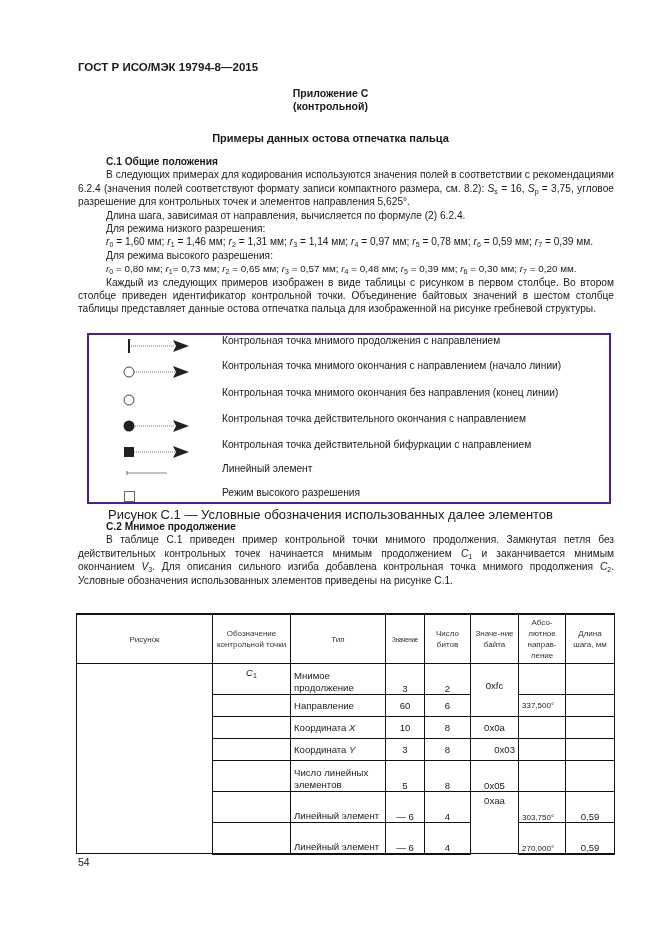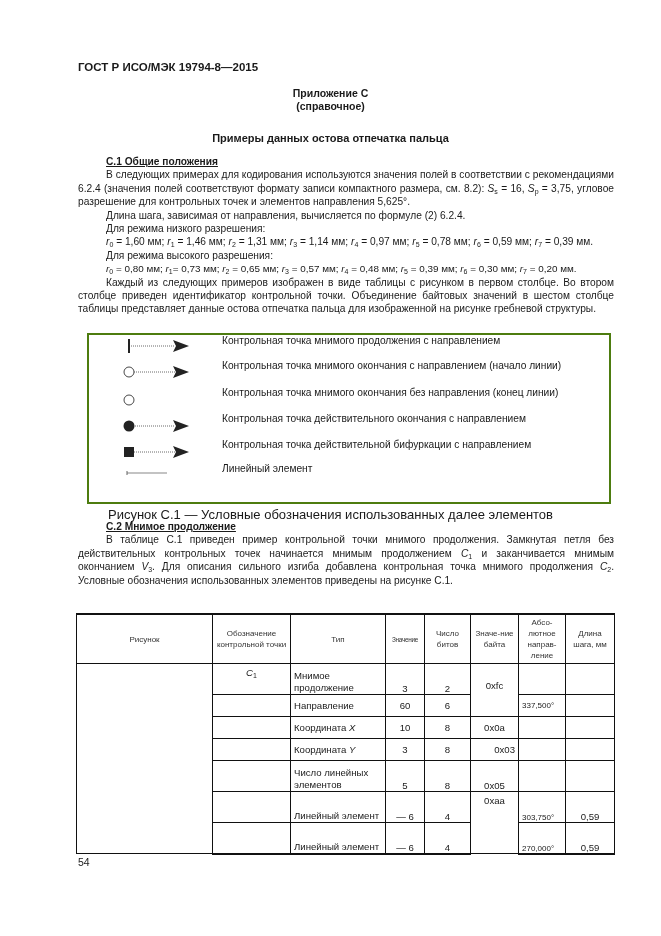--- a/index.html
+++ b/index.html
@@ -12,28 +12,28 @@
   .center { left: 0; width: 661px; text-align: center; }
   .annex-title { top: 87px; font-size: 10.5px; font-weight: bold; }
   .annex-sub { top: 100px; font-size: 10.5px; font-weight: bold; }
   .main-title { top: 132px; font-size: 11px; font-weight: bold; }
   .text-block {
     left: 78px; width: 536px; font-size: 10.2px; line-height: 13.4px;
     text-align: justify;
   }
   .text-block p { margin: 0; }
   .indent { text-indent: 28px; }
-  .heading { font-weight: bold; text-indent: 28px; text-decoration: underline; }
+  .heading { font-weight: bold; text-indent: 28px; }
   .spaced { letter-spacing: 2.2px; }
   i { font-style: italic; }
   sub { font-size: 7px; vertical-align: -2px; line-height: 0; }
 
   .legend-box {
     left: 87px; top: 333px; width: 524px; height: 171px;
-    border: 2px solid #4d7c0f; box-sizing: border-box; text-align: right;
+    border: 2px solid #4c1d95; box-sizing: border-box; text-align: right;
   }
   .legend-row { position: absolute; left: 0; width: 100%; height: 24px; }
   .legend-sym { position: absolute; left: 28px; top: 0; width: 80px; height: 24px; }
   .legend-label { position: absolute; left: 133px; top: 0; font-size: 10.2px; white-space: nowrap; }
   .fig-caption { top: 507px; font-size: 13px; }
 
   .table-wrap { left: 76px; top: 613px; }
   table.data {
     border-collapse: collapse; font-size: 9.6px; table-layout: fixed;
   }
@@ -50,21 +50,21 @@
   table.data td.small { font-size: 8px; text-align: left; }
   table.data td.top { vertical-align: top; padding-top: 3px; }
   table.data tr.last td { border-bottom-width: 2px; }
   .page-num { left: 78px; top: 856px; font-size: 10.5px; }
 </style>
 </head>
 <body>
 
 <div class="abs doc-id">ГОСТ Р ИСО/МЭК 19794-8—2015</div>
 <div class="abs center annex-title">Приложение С</div>
-<div class="abs center annex-sub">(справочное)</div>
+<div class="abs center annex-sub">(контрольной)</div>
 <div class="abs center main-title">Примеры данных остова отпечатка пальца</div>
 
 <div class="abs text-block" style="top:155px;">
   <p class="heading">С.1 Общие положения</p>
   <p class="indent"><span>В следующих примерах для кодирования используются значения полей в соответствии с рекомендациями 6.2.4 (значения полей соответствуют формату записи компактного размера, см. 8.2):</span> <i>S</i><sub>s</sub><span> = 16, </span><i>S</i><sub>p</sub><span> = 3,75, угловое разрешение для контрольных точек и элементов направления 5,625°.</span></p>
   <p class="indent">Длина шага, зависимая от направления, вычисляется по формуле (2) 6.2.4.</p>
   <p class="indent">Для режима низкого разрешения:</p>
   <p class="indent">
     <span><i>r</i><sub>0</sub><span> = 1,60 мм; </span></span><span><i>r</i><sub>1</sub><span> = 1,46 мм; </span></span><span><i>r</i><sub>2</sub><span> = 1,31 мм; </span></span><span><i>r</i><sub>3</sub><span> = 1,14 мм; </span></span><span><i>r</i><sub>4</sub><span> = 0,97 мм; </span></span><span><i>r</i><sub>5</sub><span> = 0,78 мм; </span></span><span><i>r</i><sub>6</sub><span> = 0,59 мм; </span></span><span><i>r</i><sub>7</sub><span> = 0,39 мм.</span></span>
   </p>
@@ -113,20 +113,26 @@
       <polygon points="56,7 72,13 56,19 59,13" fill="#222"></polygon>
     </svg>
     <span class="legend-label">Контрольная точка действительной бифуркации с направлением</span>
   </div>
   <div class="legend-row" style="top:128px;">
     <svg class="legend-sym" viewBox="0 0 80 24">
       <line x1="10" y1="8" x2="10" y2="12" stroke="#555" stroke-width="0.9"></line>
       <line x1="10" y1="10" x2="50" y2="10" stroke="#555" stroke-width="0.7"></line>
     </svg>
     <span class="legend-label">Линейный элемент</span>
+  </div>
+  <div class="legend-row" style="top:152px;">
+    <svg class="legend-sym" viewBox="0 0 80 24">
+      <rect x="7.5" y="4.5" width="10" height="10" fill="#fff" stroke="#555" stroke-width="0.9"></rect>
+    </svg>
+    <span class="legend-label">Режим высокого разрешения</span>
   </div>
 </div>
 <div class="abs center fig-caption">Рисунок С.1 — Условные обозначения использованных далее элементов</div>
 
 <div class="abs text-block" style="top:520px;">
   <p class="heading">С.2 Мнимое продолжение</p>
   <p class="indent"><span>В таблице С.1 приведен пример контрольной точки мнимого продолжения. Замкнутая петля без действительных контрольных точек начинается мнимым продолжением </span><i>C</i><sub>1</sub><span> и заканчивается мнимым окончанием </span><i>V</i><sub>3</sub><span>. Для описания сильного изгиба добавлена контрольная точка мнимого продолжения </span><i>C</i><sub>2</sub><span>. Условные обозначения использованных элементов приведены на рисунке С.1.</span></p>
 </div>
 
 <div class="abs table-wrap">

